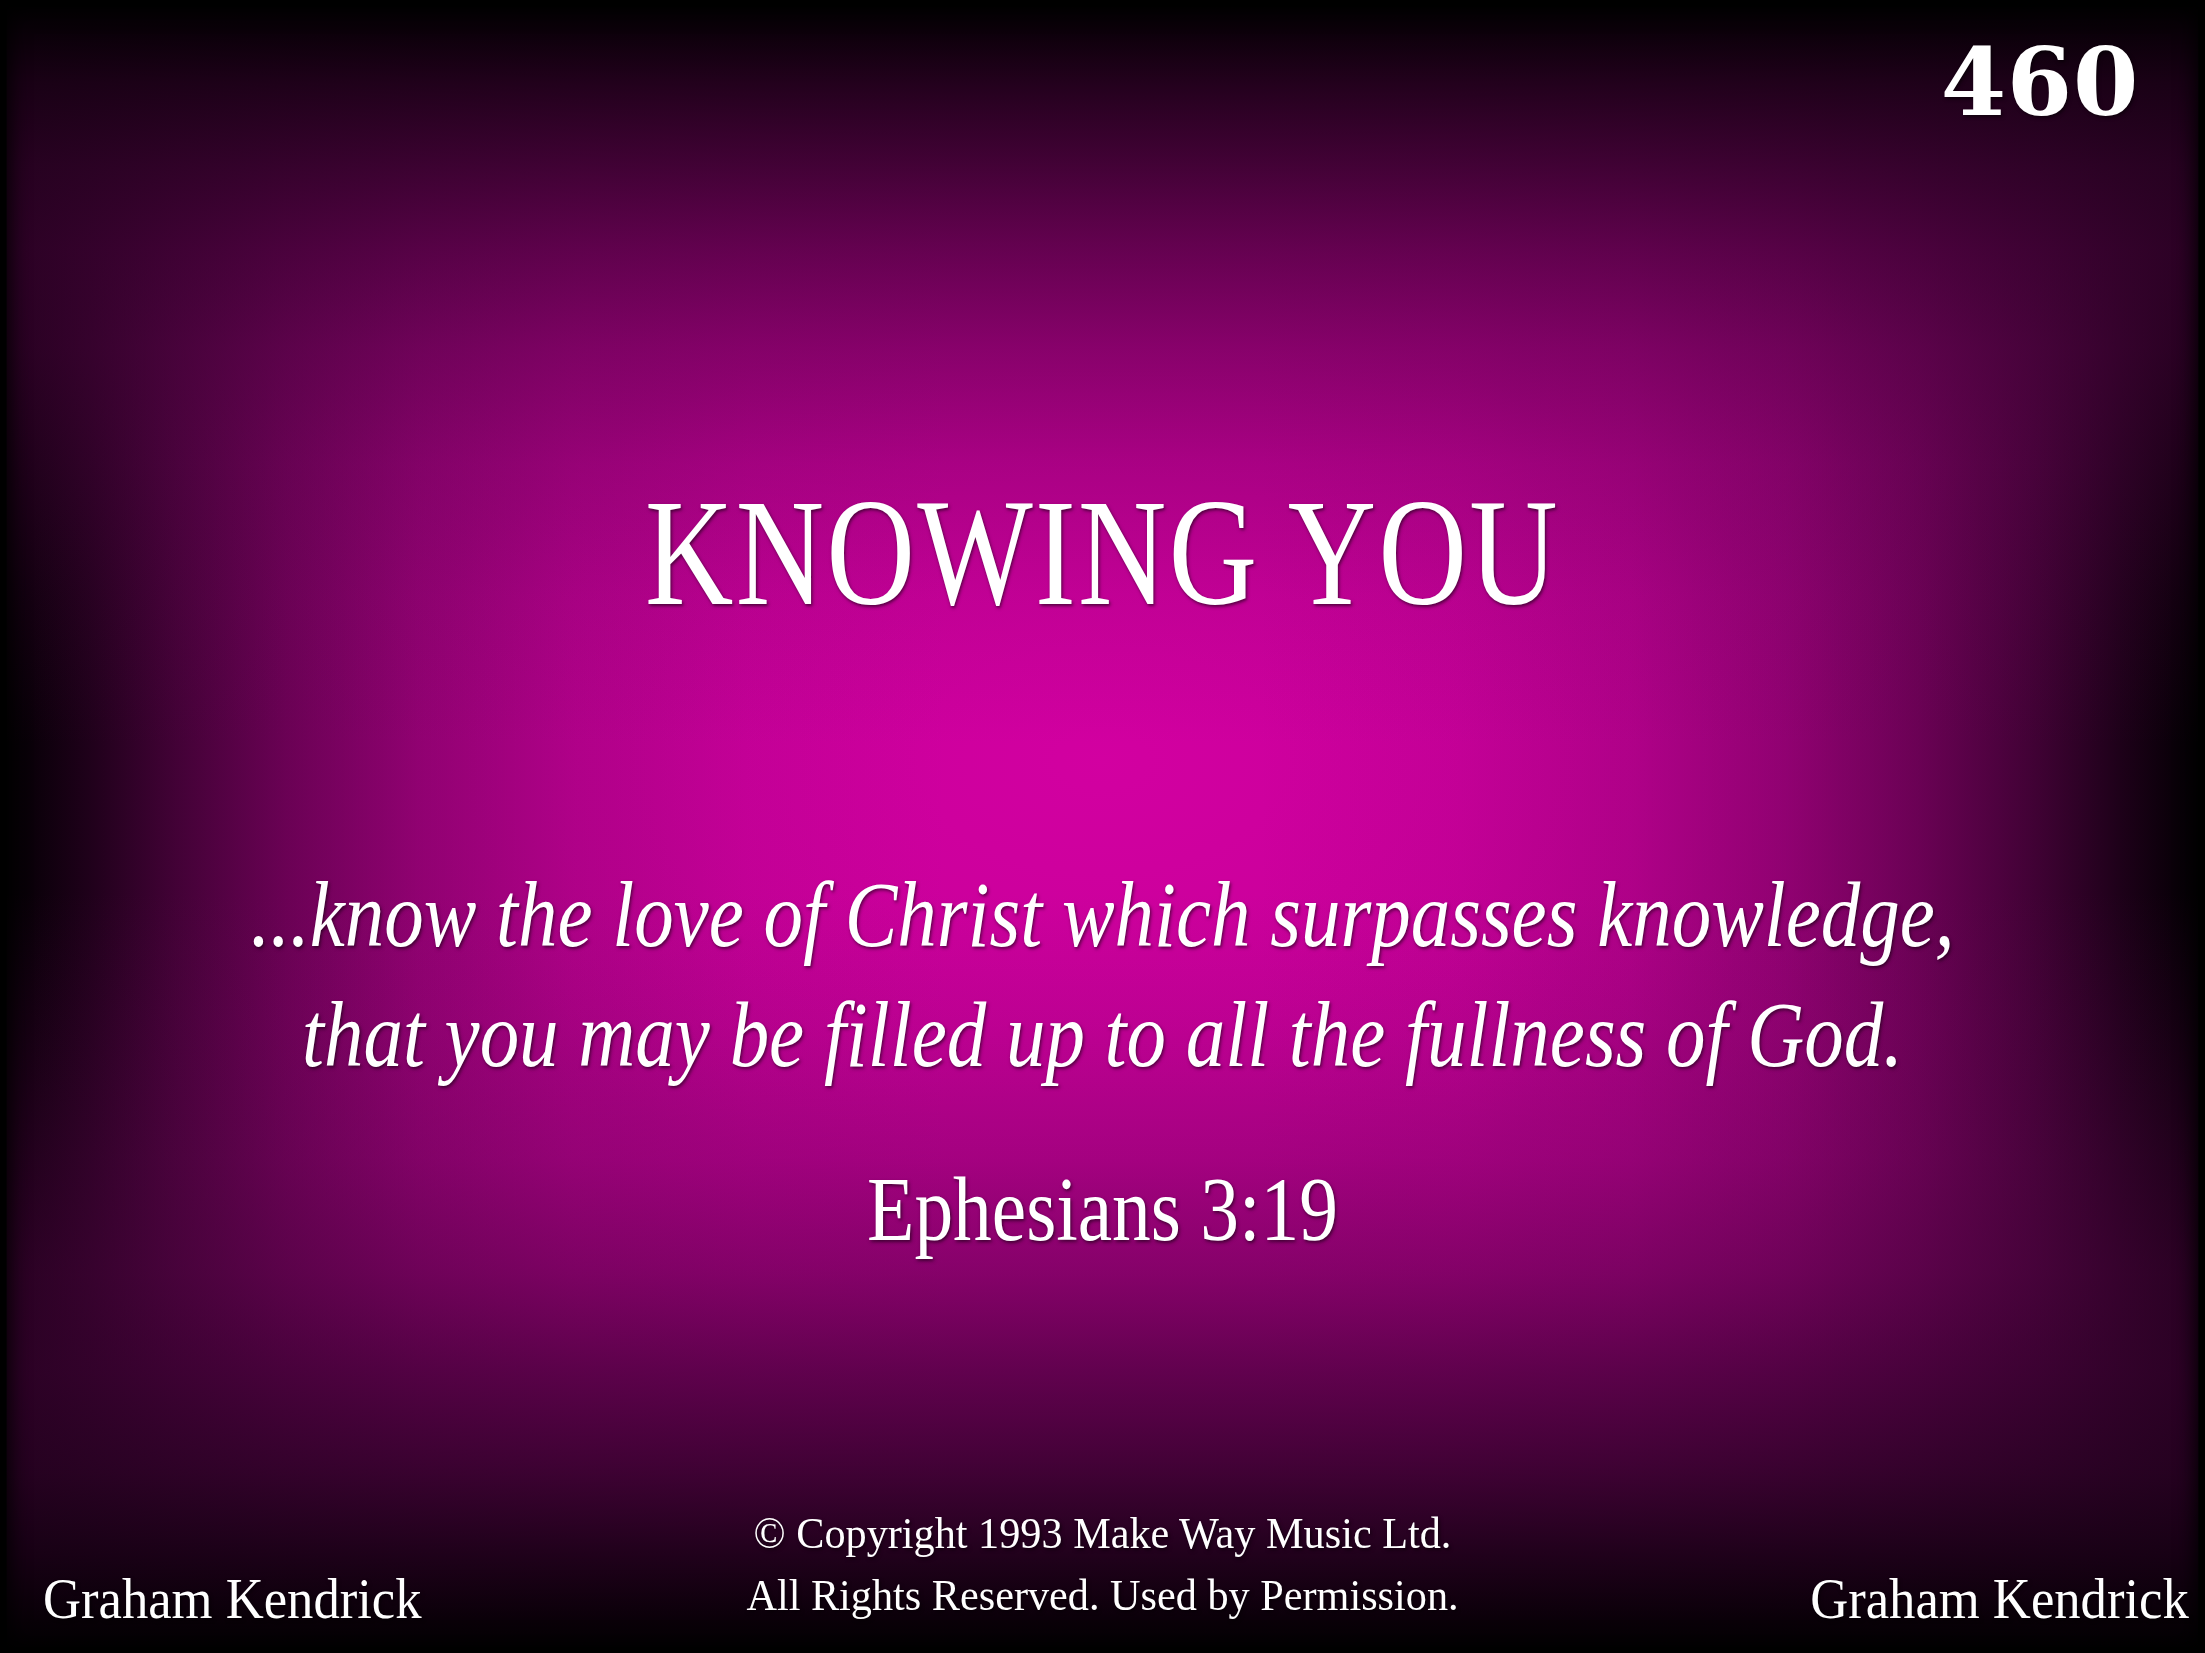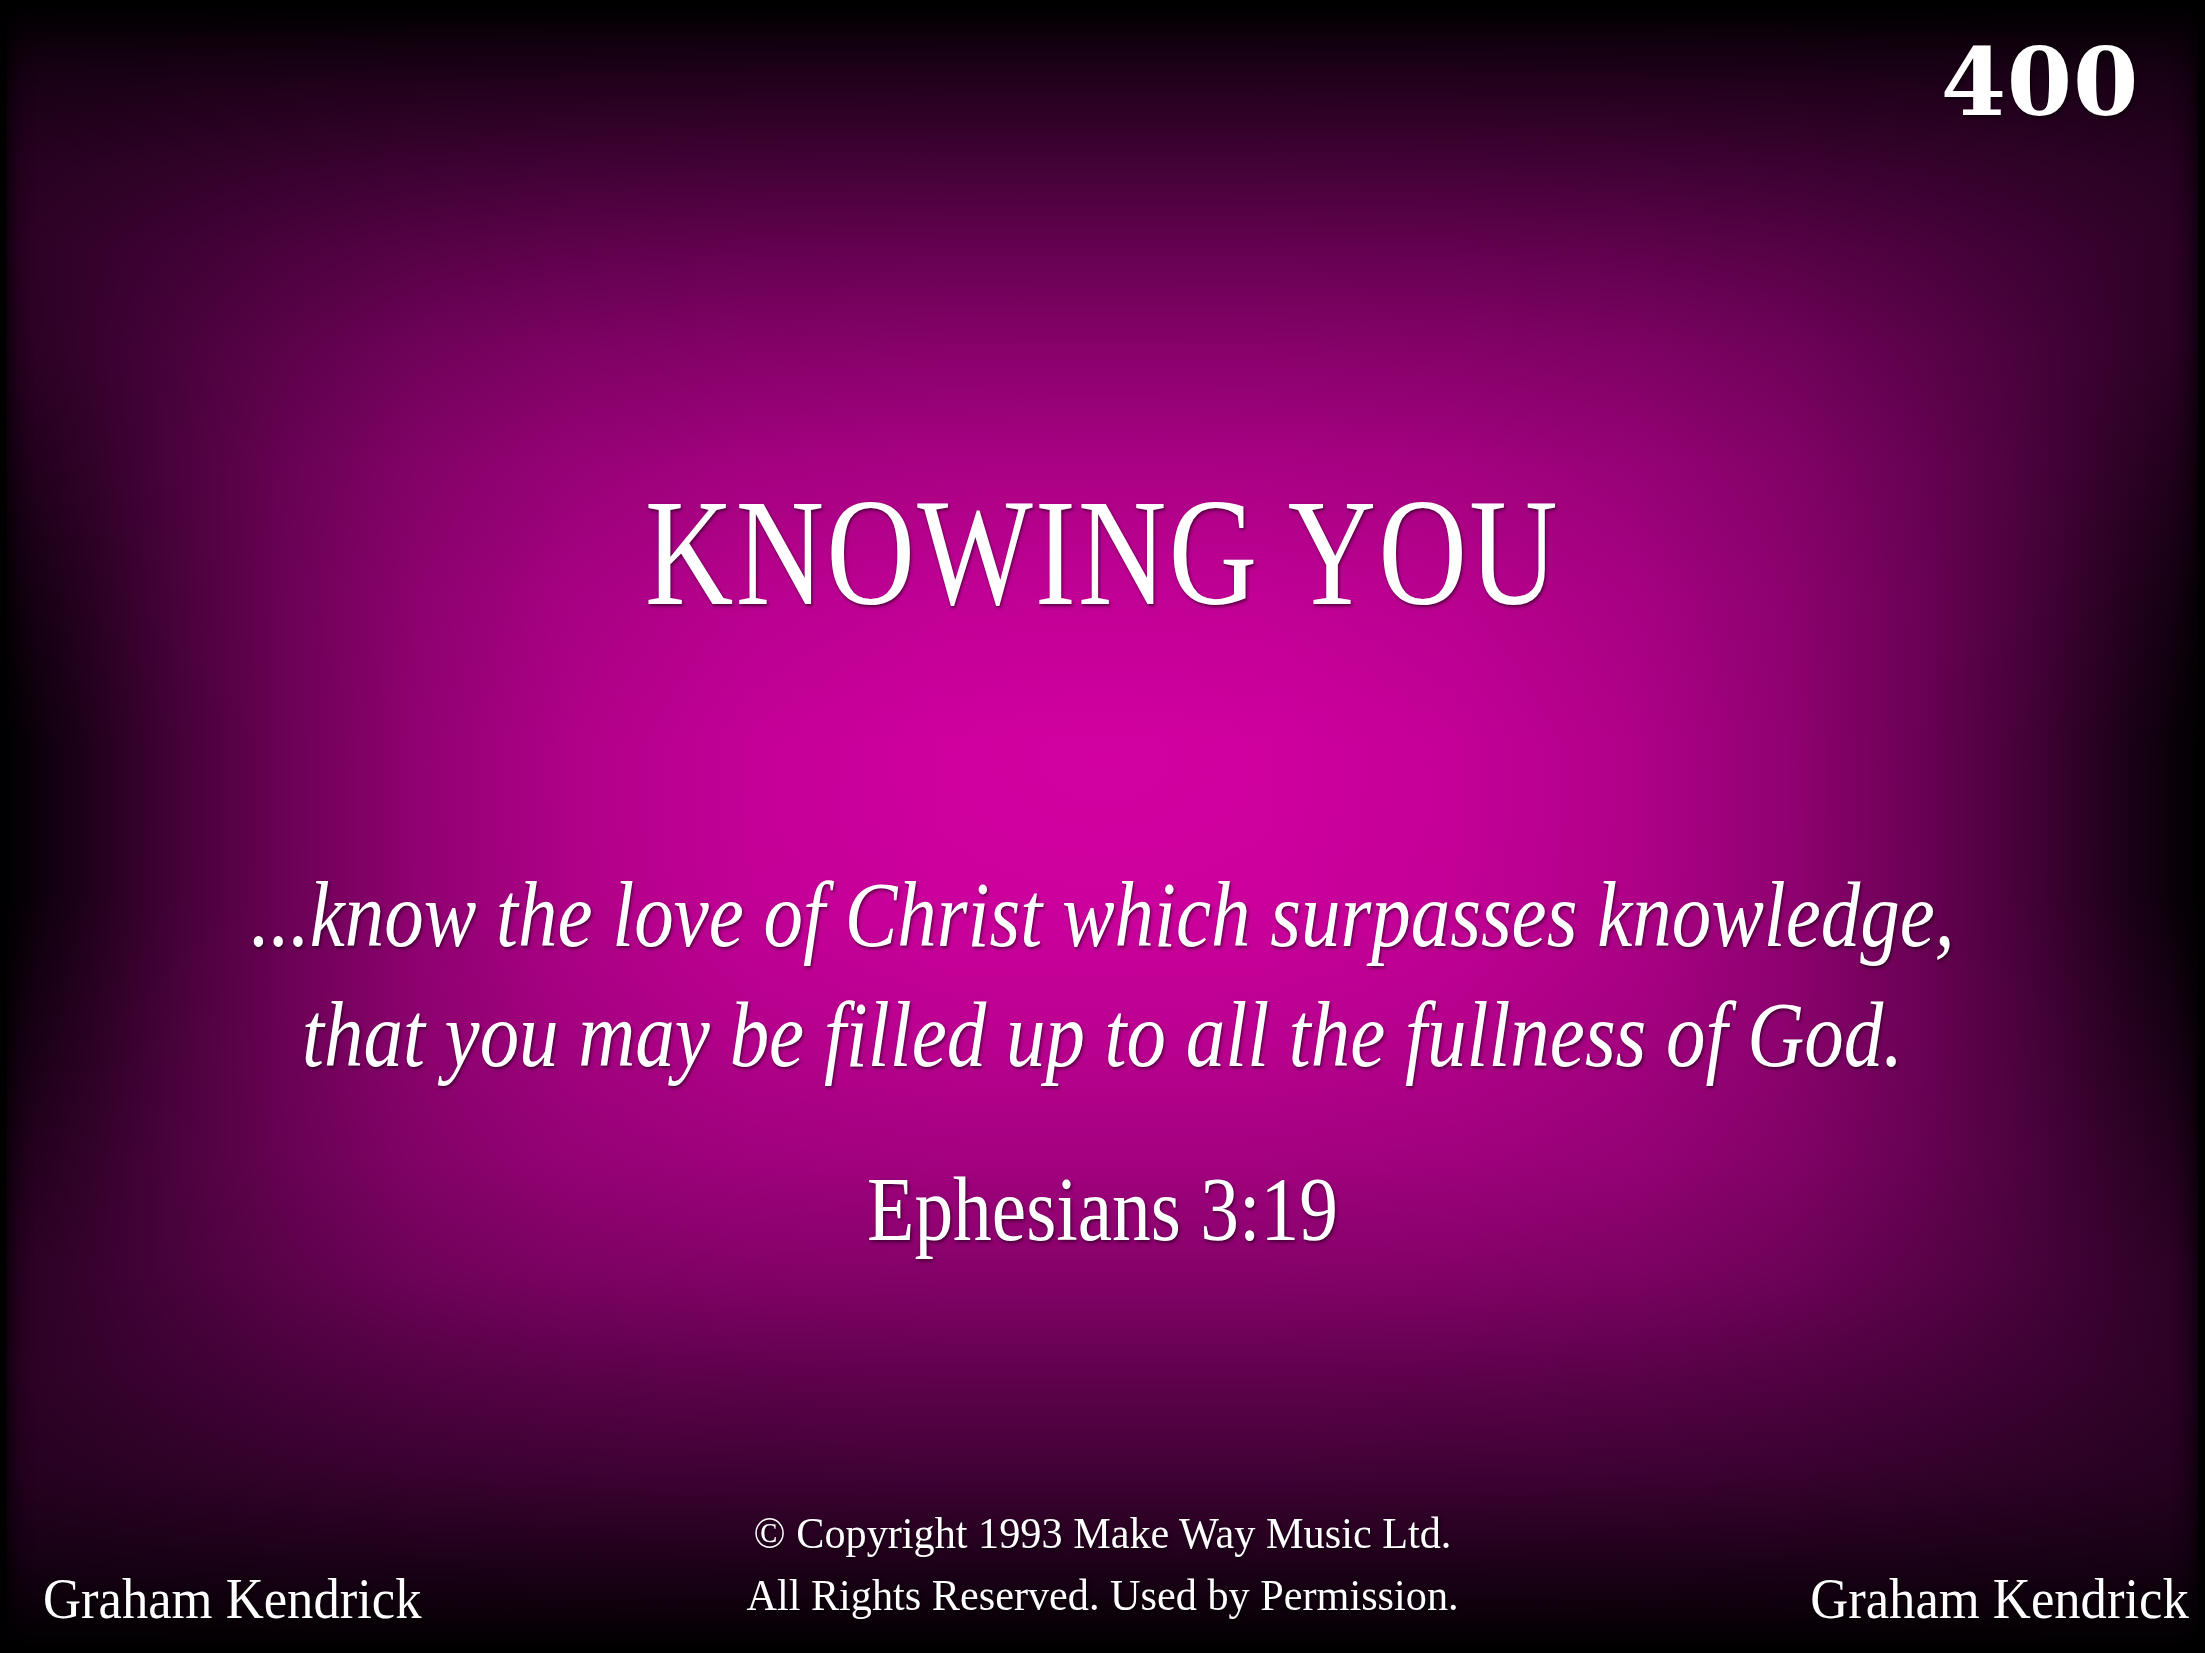--- a/index.html
+++ b/index.html
@@ -192,21 +192,21 @@
 <div id="slide">
 
   <div class="bg-layer bg-base"></div>
   <div class="bg-layer bg-bloom"></div>
   <div class="bg-layer bg-h"></div>
   <div class="bg-layer bg-v"></div>
   <div class="bg-layer bg-frame"></div>
 
   <div id="content">
 
-    <div class="txt" id="hymn-number">400</div>
+    <div class="txt" id="hymn-number">460</div>
 
     <div class="txt" id="song-title">KNOWING YOU</div>
 
     <div class="txt" id="scripture">
       <span class="line">...know the love of Christ which surpasses knowledge,</span>
       <span class="line">that you may be filled up to all the fullness of God.</span>
     </div>
 
     <div class="txt" id="verse-reference">Ephesians 3:19</div>
 

